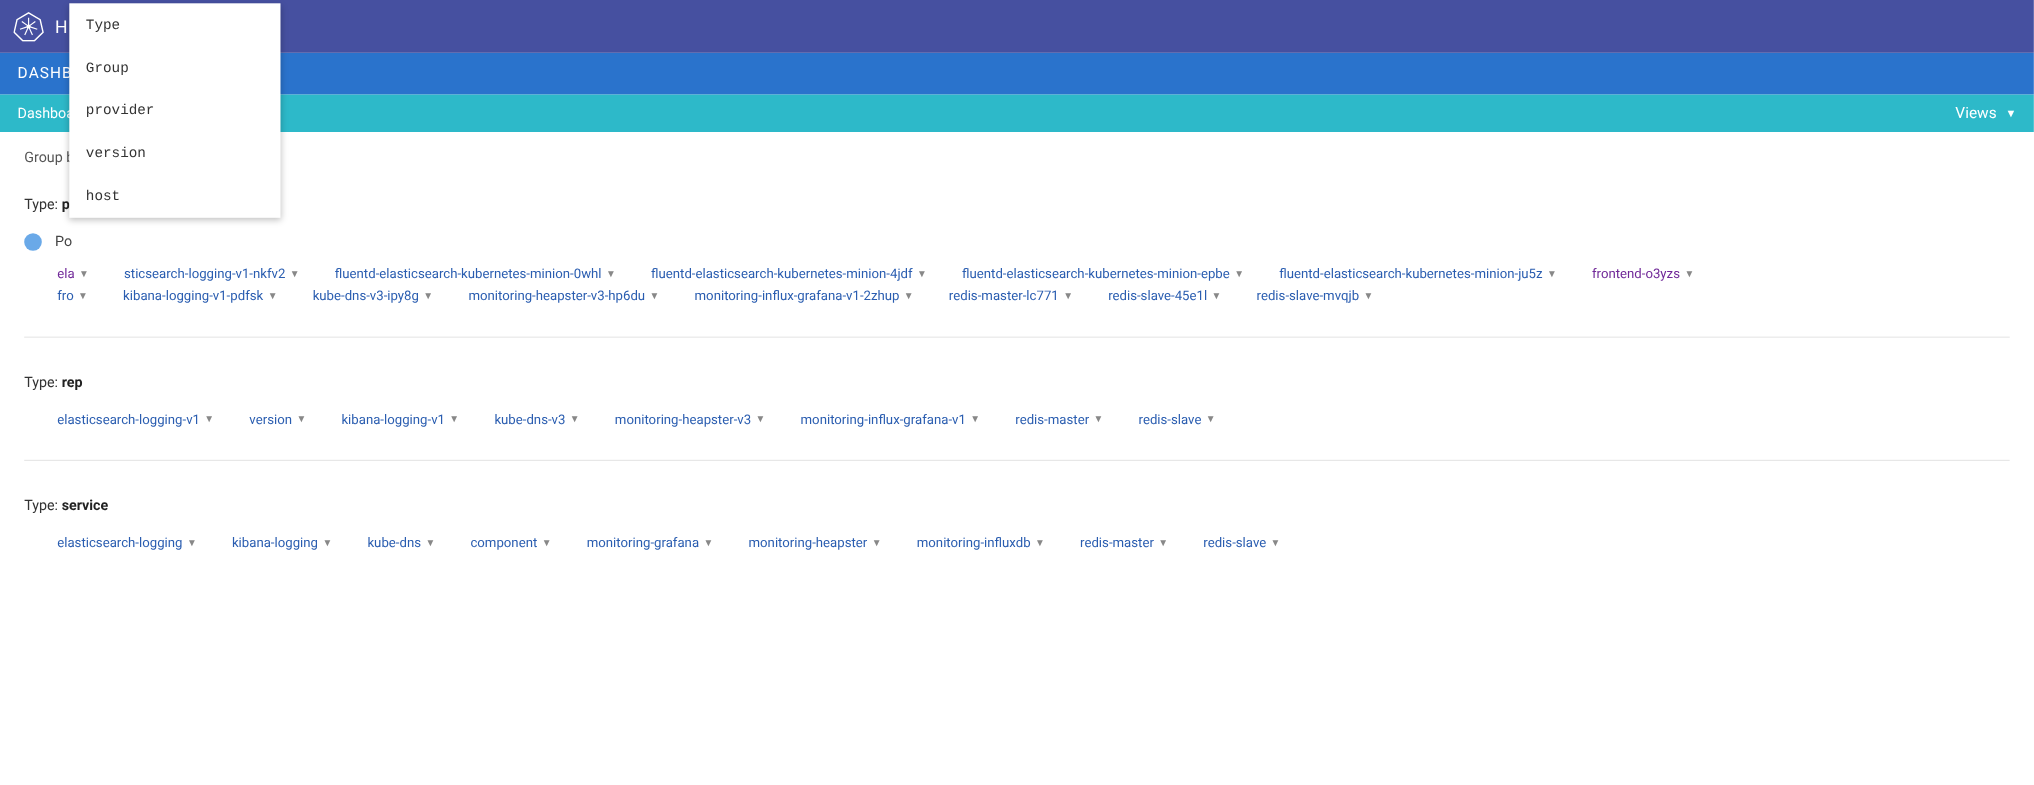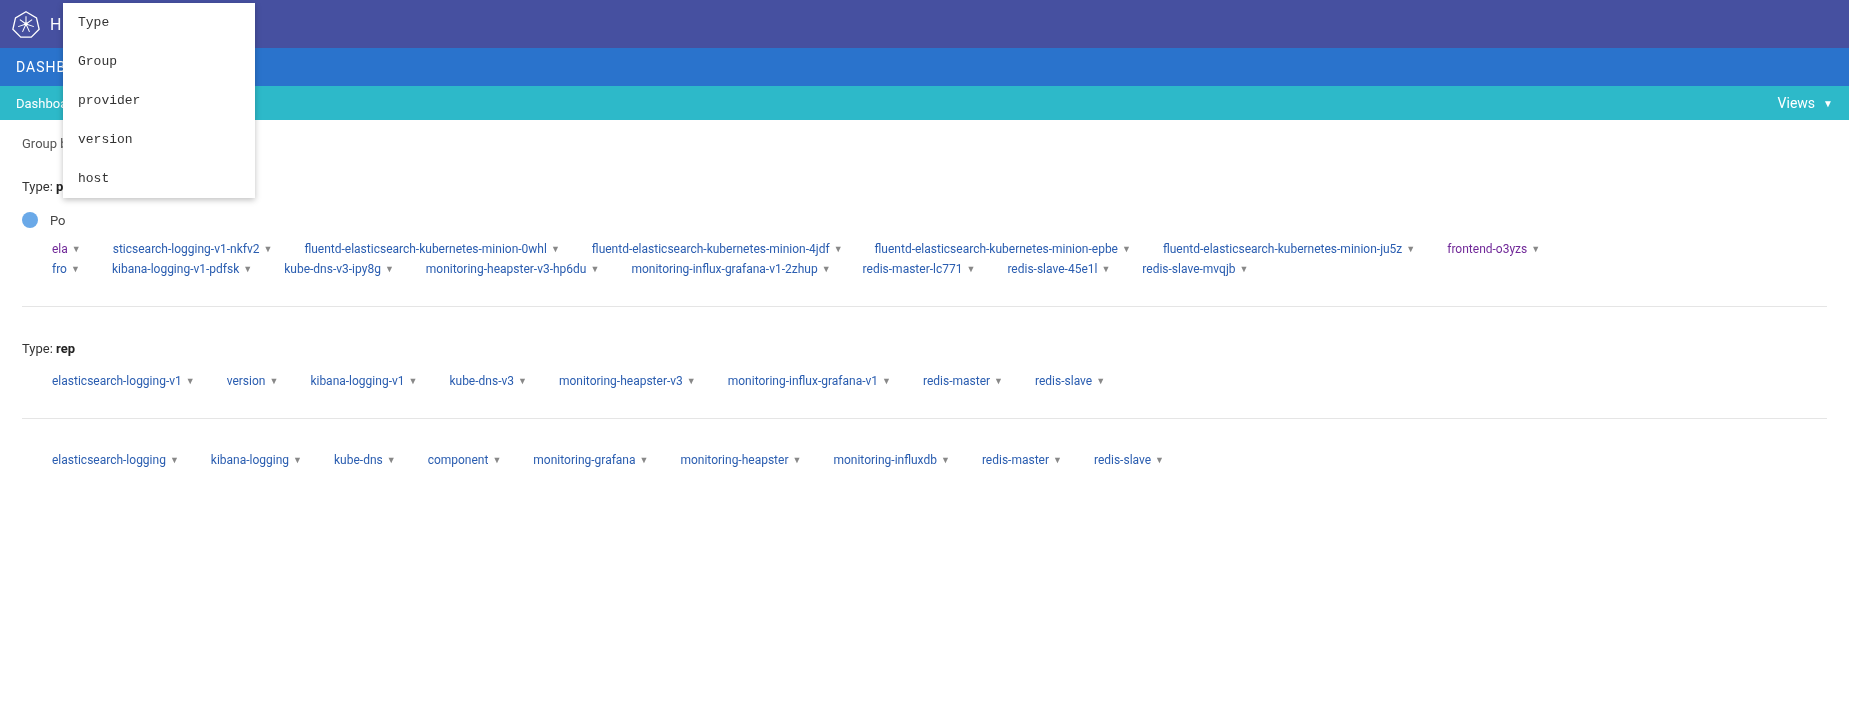--- a/index.html
+++ b/index.html
@@ -186,20 +186,21 @@
             <span class="item-caret">▼</span>
           </span>
           <span class="item-link">
             <span>redis-slave</span>
             <span class="item-caret">▼</span>
           </span>
         </div>
       </div>
       <hr class="divider">
       <div class="type-section">
+        <div class="type-label">Type: <span class="type-value">service</span></div>
         <div class="items-row">
           <span class="item-link">
             <span>elasticsearch-logging</span>
             <span class="item-caret">▼</span>
           </span>
           <span class="item-link">
             <span>kibana-logging</span>
             <span class="item-caret">▼</span>
           </span>
           <span class="item-link">

